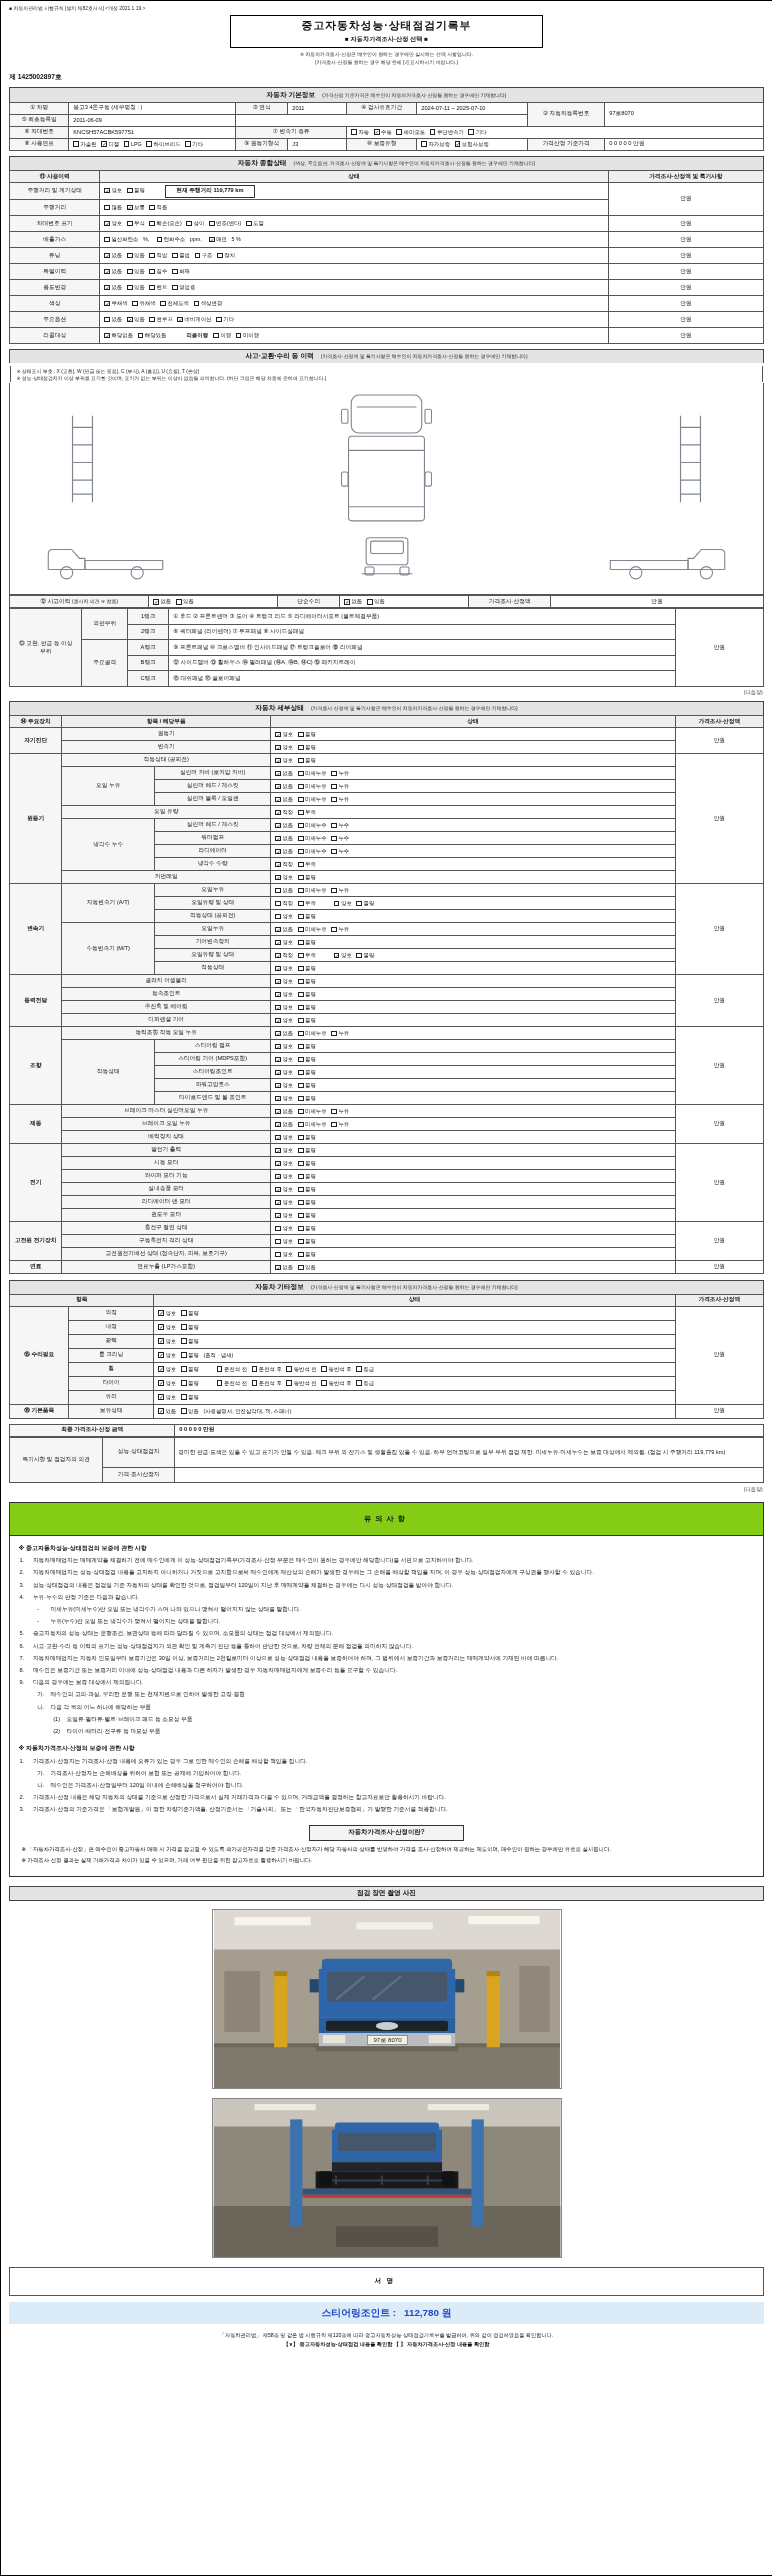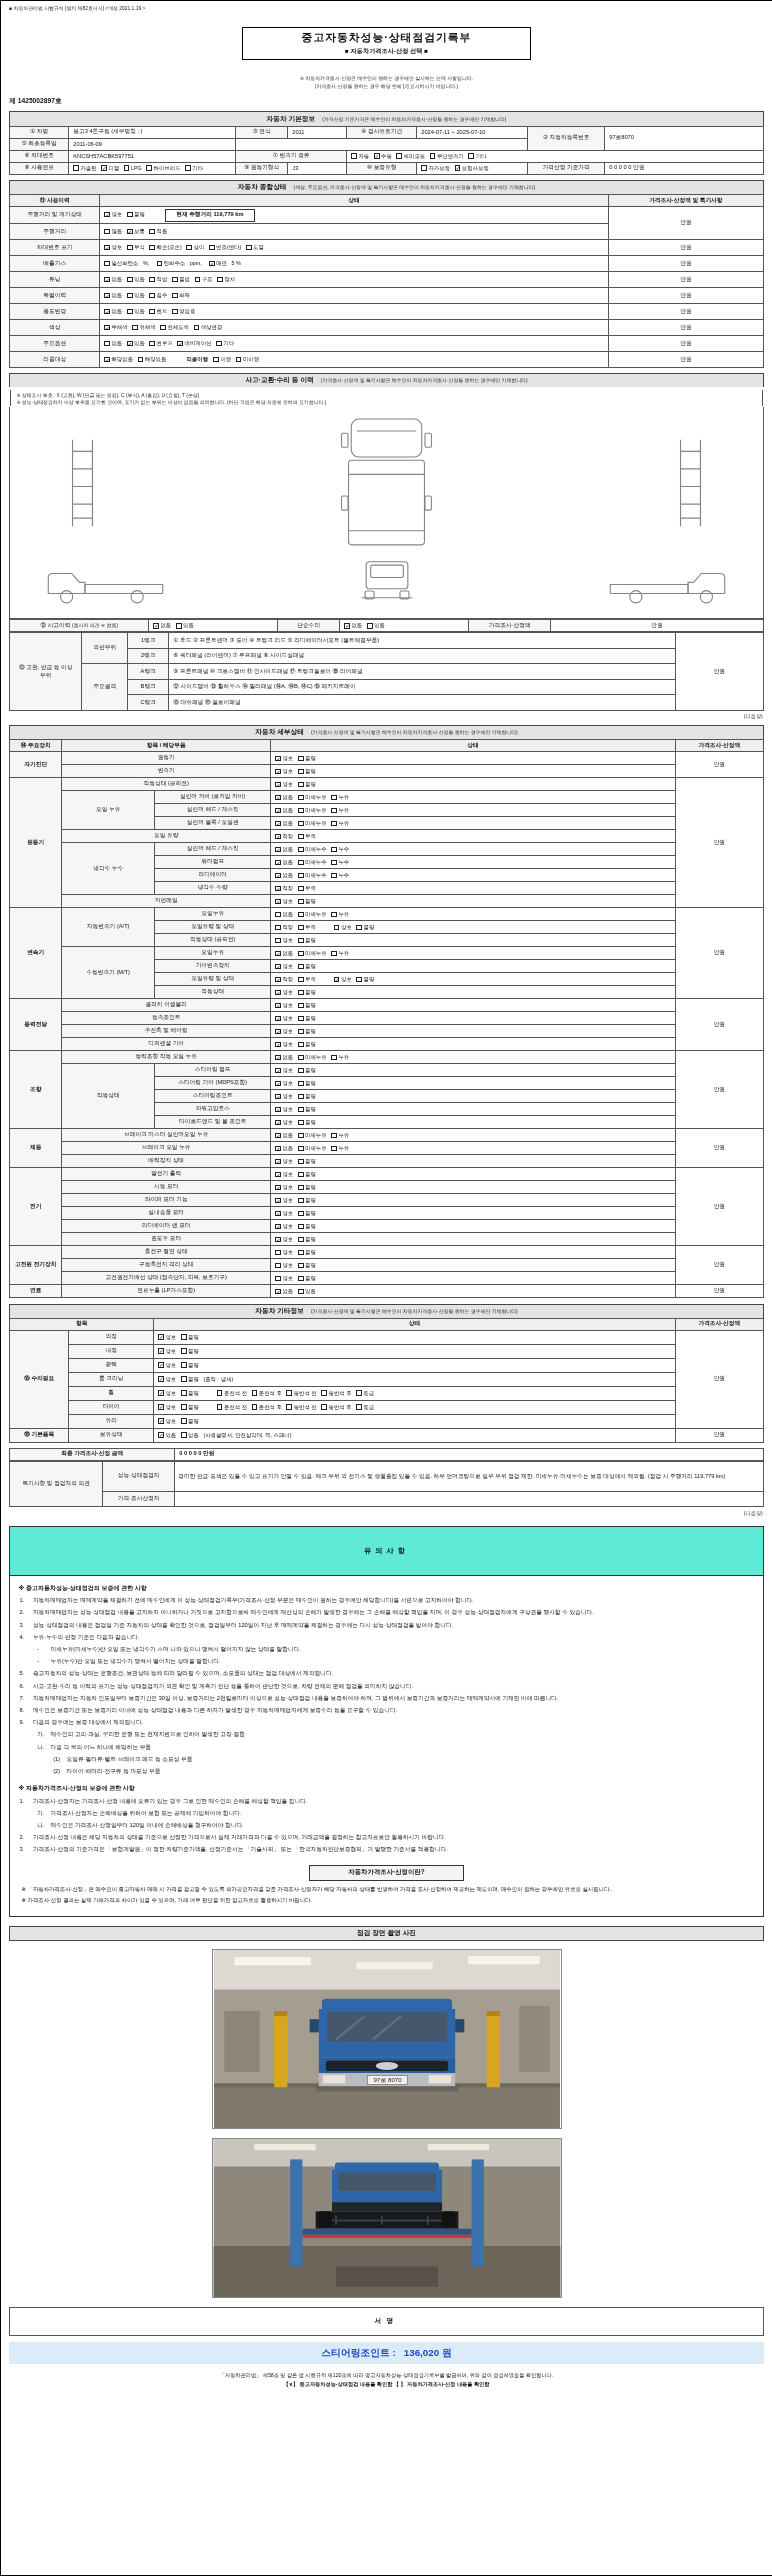--- a/index.html
+++ b/index.html
@@ -1,20 +1,20 @@
 <!DOCTYPE html>
 <html style="--accent-blue: #1a49c8;font-size:8.2px"><head>
 <meta charset="utf-8">
 <style>
   *{box-sizing:border-box;margin:0;padding:0}
   html,body{background:#fff}
   body{width:773px;font-family:"Liberation Sans","DejaVu Sans",sans-serif;color:#111}
   .page{width:773px;min-height:2576px;border:0.5px solid #000;background:#fff;padding:4.1px 8.2px 15.5px}
   .formref{font-size:4.9px;color:#222;margin-bottom:1px}
-  .titlebox{width:289px;margin:16px auto;border:0.8px solid #000;padding:3.1px 2.1px 2.6px;text-align:center}
+  .titlebox{width:313px;margin:4px auto;border:0.8px solid #000;padding:3.1px 2.1px 2.6px;text-align:center}
   .title{font-size:10.8px;font-weight:bold;letter-spacing:1px}
   .subtitle{font-size:6.2px;margin-top:2.1px;font-weight:bold}
   .subnote{text-align:center;font-size:4.9px;color:#222;margin-top:1.5px;line-height:1.4}
   .docno{font-size:6.7px;font-weight:bold;margin:6.2px 0 1.5px}
   .sec{margin-top:5.2px}
   .secbar{border:0.5px solid #444;border-bottom:none;background:#e4e4e4;text-align:center;padding:2.1px 0;font-size:6.7px;font-weight:bold}
   .secbar .note{font-size:4.9px;font-weight:normal;margin-left:5.2px;color:#222}
   table.grid{width:100%;border-collapse:collapse;table-layout:fixed}
   .grid td,.grid th{border:0.5px solid #555;font-size:5.7px;padding:1.5px 3.1px;vertical-align:middle;word-break:keep-all;overflow:hidden}
   .grid th{background:#efefef;font-weight:bold;text-align:center}
@@ -30,21 +30,21 @@
   .segbx{display:inline-block;border:0.5px solid #333;padding:1.5px 10.3px;margin-left:15.5px;font-size:5.7px;font-weight:bold}
   .legend{font-size:4.9px;color:#222;margin:2.1px 1px 1px;line-height:1.45}
   .diagram-area{border:0.5px solid #555;border-top:none;padding:7.2px 15.5px;background:#fff}
   .diag-row{display:flex;align-items:center;justify-content:space-between}
   .diag-row.top{padding:0 36px}
   .diag-row.bottom{margin-top:6.2px;padding:0 15.5px}
   .pgnote{text-align:right;font-size:5.2px;color:#333;margin:2.1px 1px 1px}
   .opinion-text{font-size:5.4px;line-height:1.5;padding:2.1px 4.1px}
   .final-label{font-weight:bold}
   .notice-wrap{border:0.8px solid #333;margin-top:9.3px;padding-bottom:8.2px}
-  .notice-titlebar{background:#5eead4;border-bottom:0.5px solid #333;text-align:center;font-weight:bold;font-size:7.2px;padding:19px 0;letter-spacing:4.1px}
+  .notice-titlebar{background:#84cc16;border-bottom:0.5px solid #333;text-align:center;font-weight:bold;font-size:7.2px;padding:11px 0;letter-spacing:4.1px}
   .notice-part{font-weight:bold;font-size:6px;margin:8.2px 8.2px 2.1px}
   .notice-item{display:flex;font-size:5.7px;line-height:1.6;margin:3.1px 9.3px}
   .notice-item .notice-no{flex:0 0 13.4px}
   .notice-item.d1{margin-left:27px}
   .notice-item.d2{margin-left:43px}
   .pricebox{border:0.5px solid #333;width:155px;margin:10.3px auto 4.1px;text-align:center;font-weight:bold;font-size:6.4px;padding:2.6px 0;background:#f4f4f4}
   .pricebox-text{font-size:5.4px;line-height:1.6;margin:2.6px 11.3px}
   .photo-wrap{display:flex;justify-content:center;margin:8.2px 0}
   svg.photo{border:0.5px solid #888;display:block}
   .sign-area{border:0.5px solid #555;height:29px;display:flex;align-items:center;justify-content:center;font-size:6.7px;letter-spacing:5.2px;margin-top:9.3px;font-weight:bold}
@@ -1329,21 +1329,21 @@
       </svg>
     </div>
   </div>
 
   <div class="sign-area">
     <span>서명</span>
   </div>
 
   <div class="premium">
     <span>스티어링조인트 :</span>
-    <span class="pv">136,020 원</span>
+    <span class="pv">112,780 원</span>
   </div>
 
   <div class="footer">
     <div>「자동차관리법」 제58조 및 같은 법 시행규칙 제120조에 따라 중고자동차성능·상태점검기록부를 발급하며, 위와 같이 점검하였음을 확인합니다.</div>
     <div class="f2">【∨】 중고자동차성능·상태점검 내용을 확인함      【 】 자동차가격조사·산정 내용을 확인함</div>
   </div>
 
 </div>
 
 

